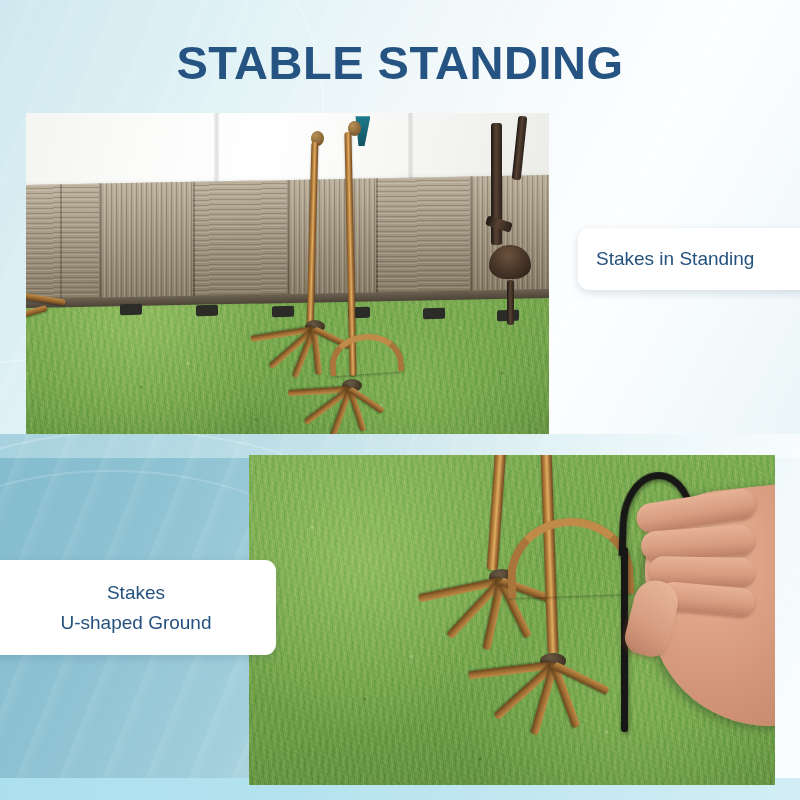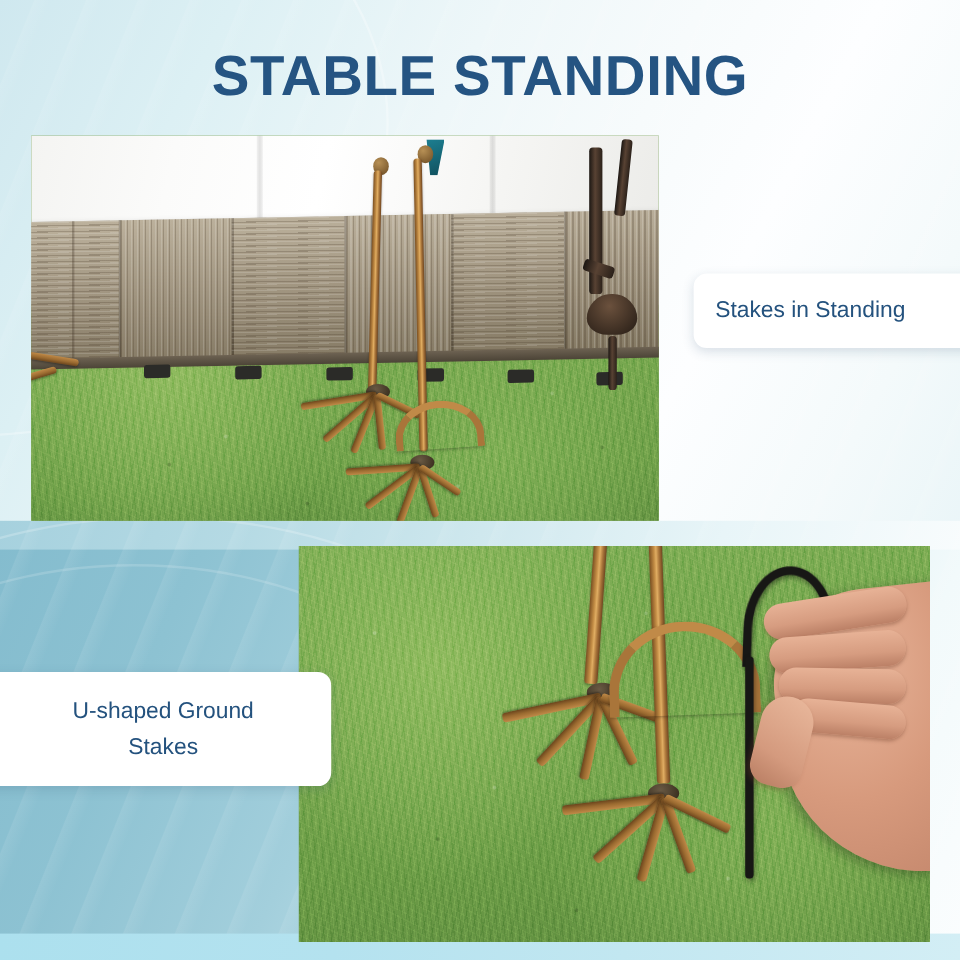--- a/index.html
+++ b/index.html
@@ -507,18 +507,18 @@
     <div class="thumb" style="left:72.5%; top:38%;  width:44px;  height:76px; transform:rotate(14deg);"></div>
 
   </div>
 
   <div class="callout callout-right">
     <span>Stakes in Standing</span>
   </div>
 
   <div class="callout callout-left">
     <div>
+      <div>Stakes</div>
       <div>U-shaped Ground</div>
-      <div>Stakes</div>
     </div>
   </div>
 
 </div>
 
 </body></html>

